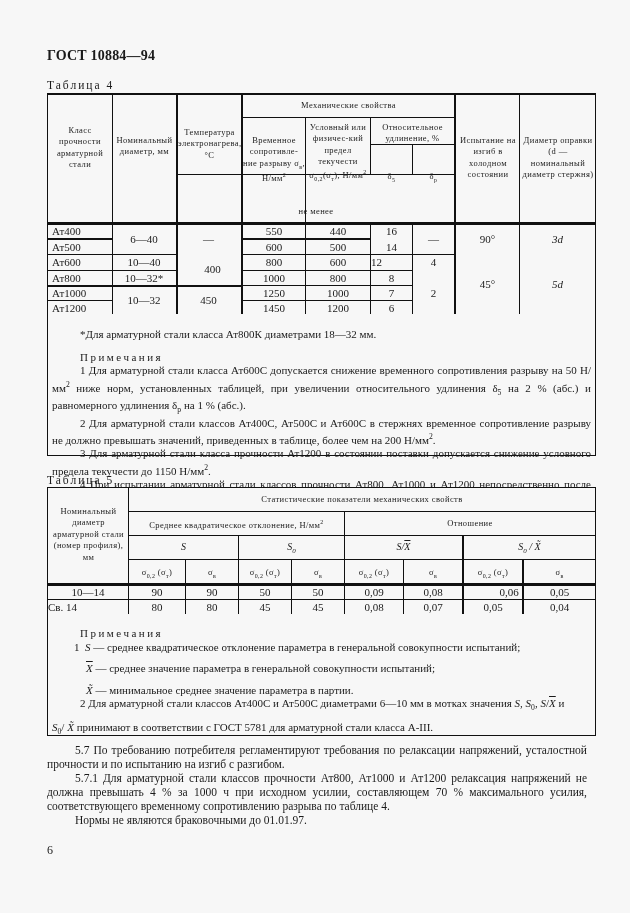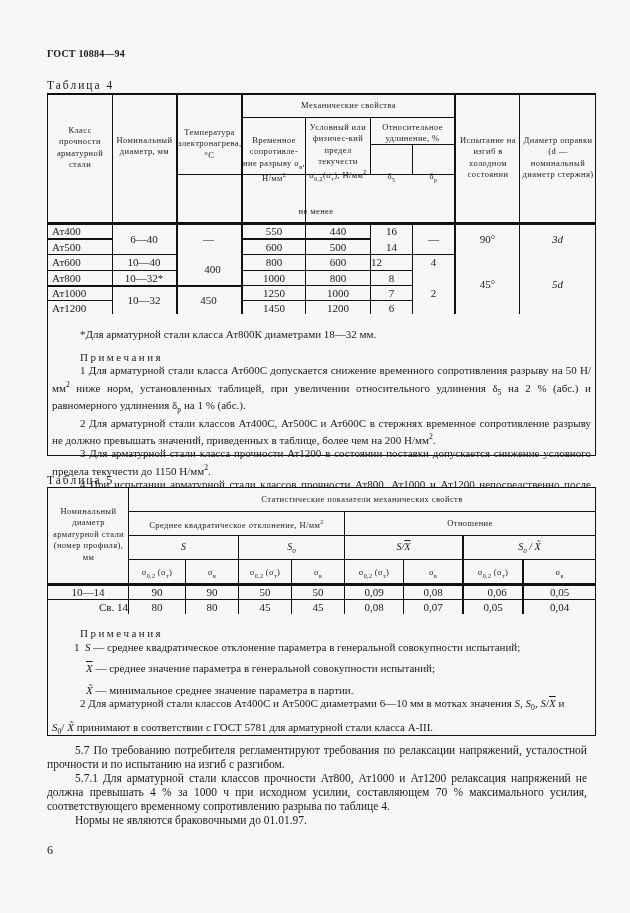--- a/index.html
+++ b/index.html
@@ -3,21 +3,21 @@
 <meta charset="utf-8">
 <style>
   html, body { margin: 0; padding: 0; }
   body {
     width: 630px; height: 913px; background: #f7f7f7; position: relative;
     font-family: "Liberation Serif", "DejaVu Serif", serif; color: #1a1a1a;
     overflow: hidden;
   }
   .doc-header {
     position: absolute; left: 47px; top: 48px;
-    font-weight: bold; font-size: 10px; letter-spacing: 0.2px;
+    font-weight: bold; font-size: 14px; letter-spacing: 0.2px;
   }
   .table-caption {
     position: absolute; font-size: 11.5px; letter-spacing: 2px;
   }
   .hdr { font-size: 8.5px; letter-spacing: 0.4px; line-height: 1.35; color: #222; }
   .notebox {
     position: absolute; border: 1.5px solid #111; border-top: none;
     font-size: 11px; line-height: 13.5px; box-sizing: border-box;
     background: #f7f7f7;
   }
@@ -184,24 +184,24 @@
   <div class="hdr" style="position:absolute;left:416px;top:79px;width:58px;text-align:center">σ<sub>0,2</sub> (σ<sub>т</sub>)</div>
   <div class="hdr" style="position:absolute;left:476px;top:79px;width:71px;text-align:center">σ<sub>в</sub></div>
 
   <div style="position:absolute;left:0;top:98px;width:80px;text-align:center">10—14</div>
   <div style="position:absolute;left:81px;top:98px;width:56px;text-align:center">90</div>
   <div style="position:absolute;left:138px;top:98px;width:52px;text-align:center">90</div>
   <div style="position:absolute;left:191px;top:98px;width:52px;text-align:center">50</div>
   <div style="position:absolute;left:244px;top:98px;width:52px;text-align:center">50</div>
   <div style="position:absolute;left:297px;top:98px;width:58px;text-align:center">0,09</div>
   <div style="position:absolute;left:356px;top:98px;width:58px;text-align:center">0,08</div>
-  <div style="position:absolute;left:420px;top:98px;width:58px;text-align:center">0,06</div>
+  <div style="position:absolute;left:432px;top:98px;width:58px;text-align:center">0,06</div>
   <div style="position:absolute;left:476px;top:98px;width:71px;text-align:center">0,05</div>
 
-  <div style="position:absolute;left:0;top:113px;width:80px;text-align:right">Св. 14</div>
+  <div style="position:absolute;left:0;top:113px;width:80px;text-align:left">Св. 14</div>
   <div style="position:absolute;left:81px;top:113px;width:56px;text-align:center">80</div>
   <div style="position:absolute;left:138px;top:113px;width:52px;text-align:center">80</div>
   <div style="position:absolute;left:191px;top:113px;width:52px;text-align:center">45</div>
   <div style="position:absolute;left:244px;top:113px;width:52px;text-align:center">45</div>
   <div style="position:absolute;left:297px;top:113px;width:58px;text-align:center">0,08</div>
   <div style="position:absolute;left:356px;top:113px;width:58px;text-align:center">0,07</div>
   <div style="position:absolute;left:416px;top:113px;width:58px;text-align:center">0,05</div>
   <div style="position:absolute;left:476px;top:113px;width:71px;text-align:center">0,04</div>
 </div>
 

